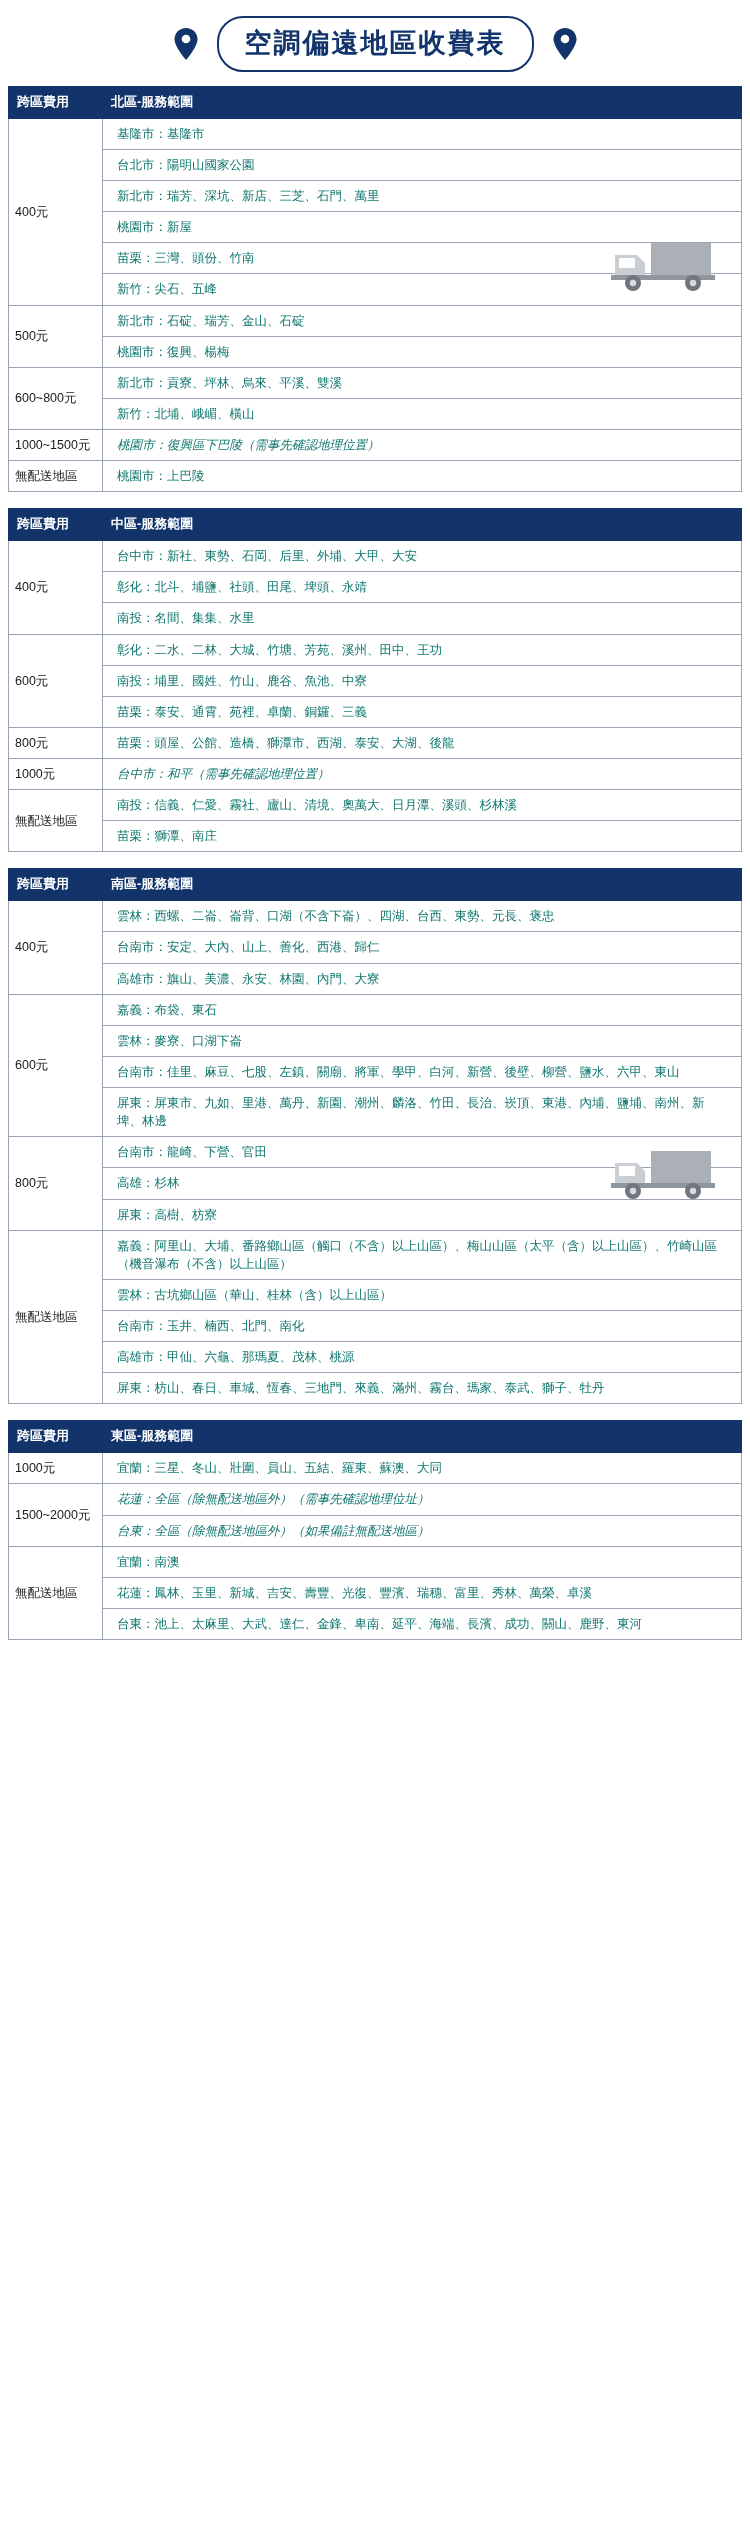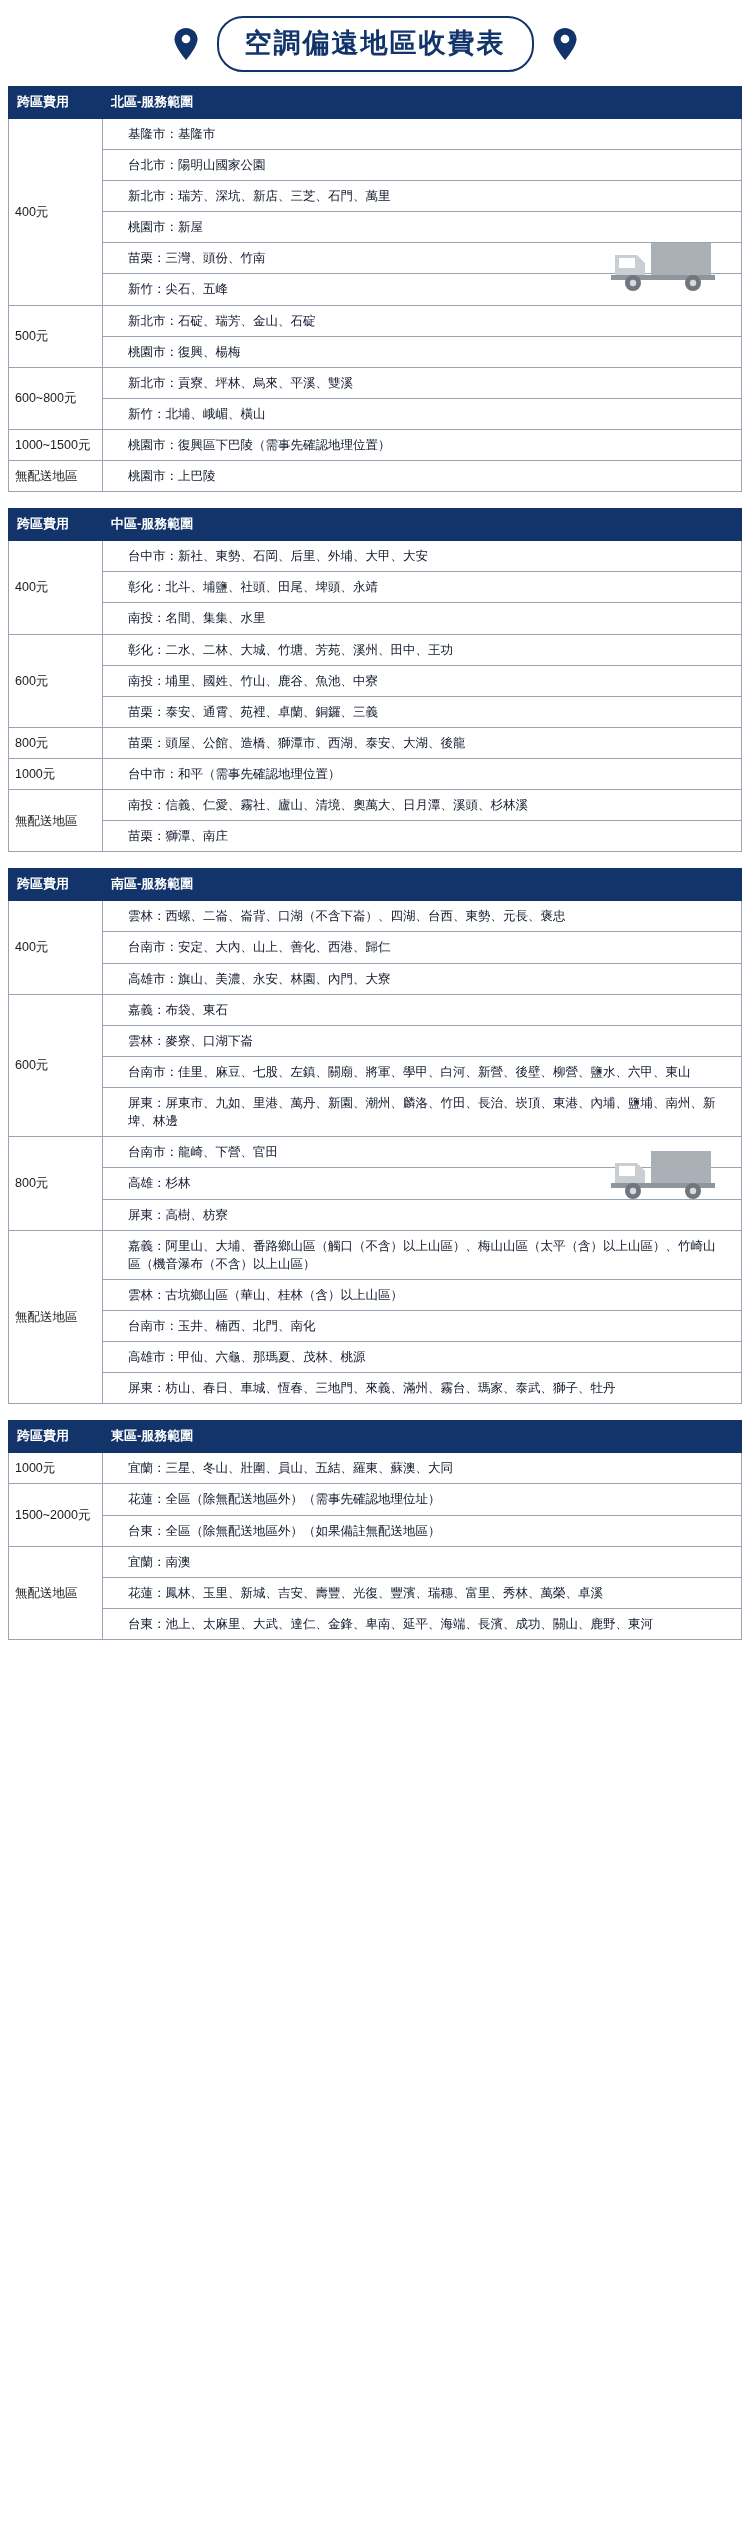--- a/index.html
+++ b/index.html
@@ -66,24 +66,24 @@
   }
   th.col-fee { width: 94px; }
   td.fee {
     width: 94px;
     padding: 5px 6px;
     text-align: left;
     color: #1a1a1a;
     font-size: 12.5px;
   }
   td.area {
-    padding: 6px 25px;
-    color: #0f172a;
-  }
-  .note-red { color: #c0392b; }
+    padding: 6px 14px;
+    color: #0f766e;
+  }
+  .note-red { color: #c0392b; font-style: italic; }
 
   
   .with-truck { position: relative; }
   .truck {
     position: absolute;
     right: 14px;
     width: 118px;
     height: 58px;
   }
   .truck.t2 { top: 8px; }

